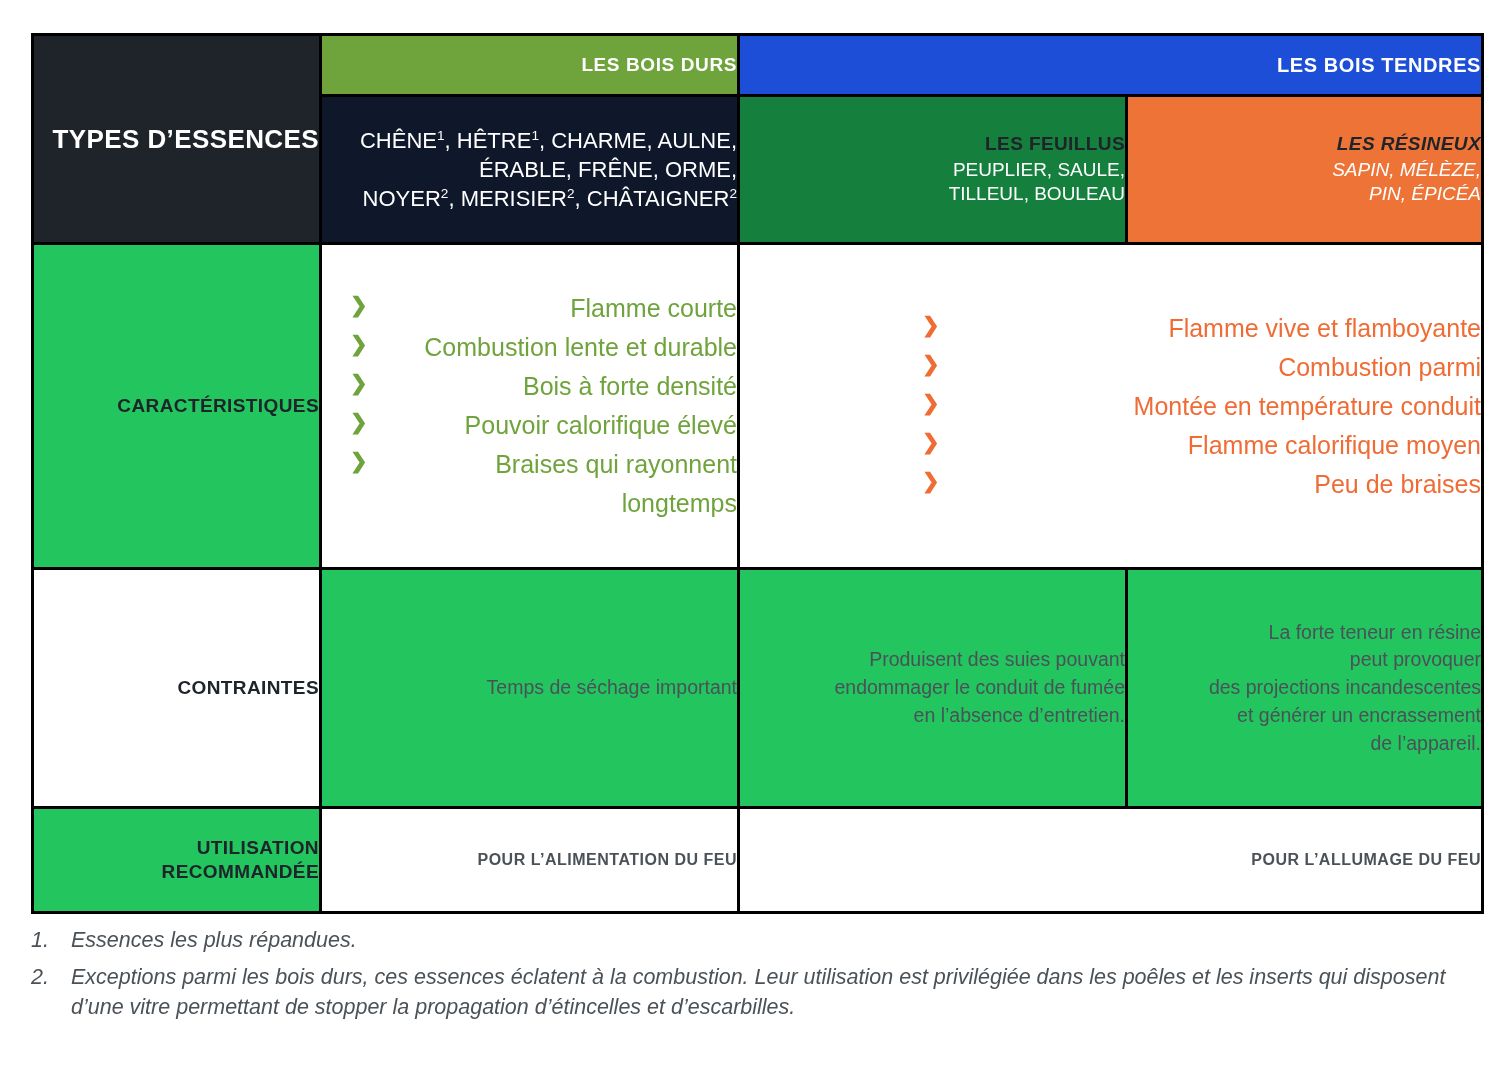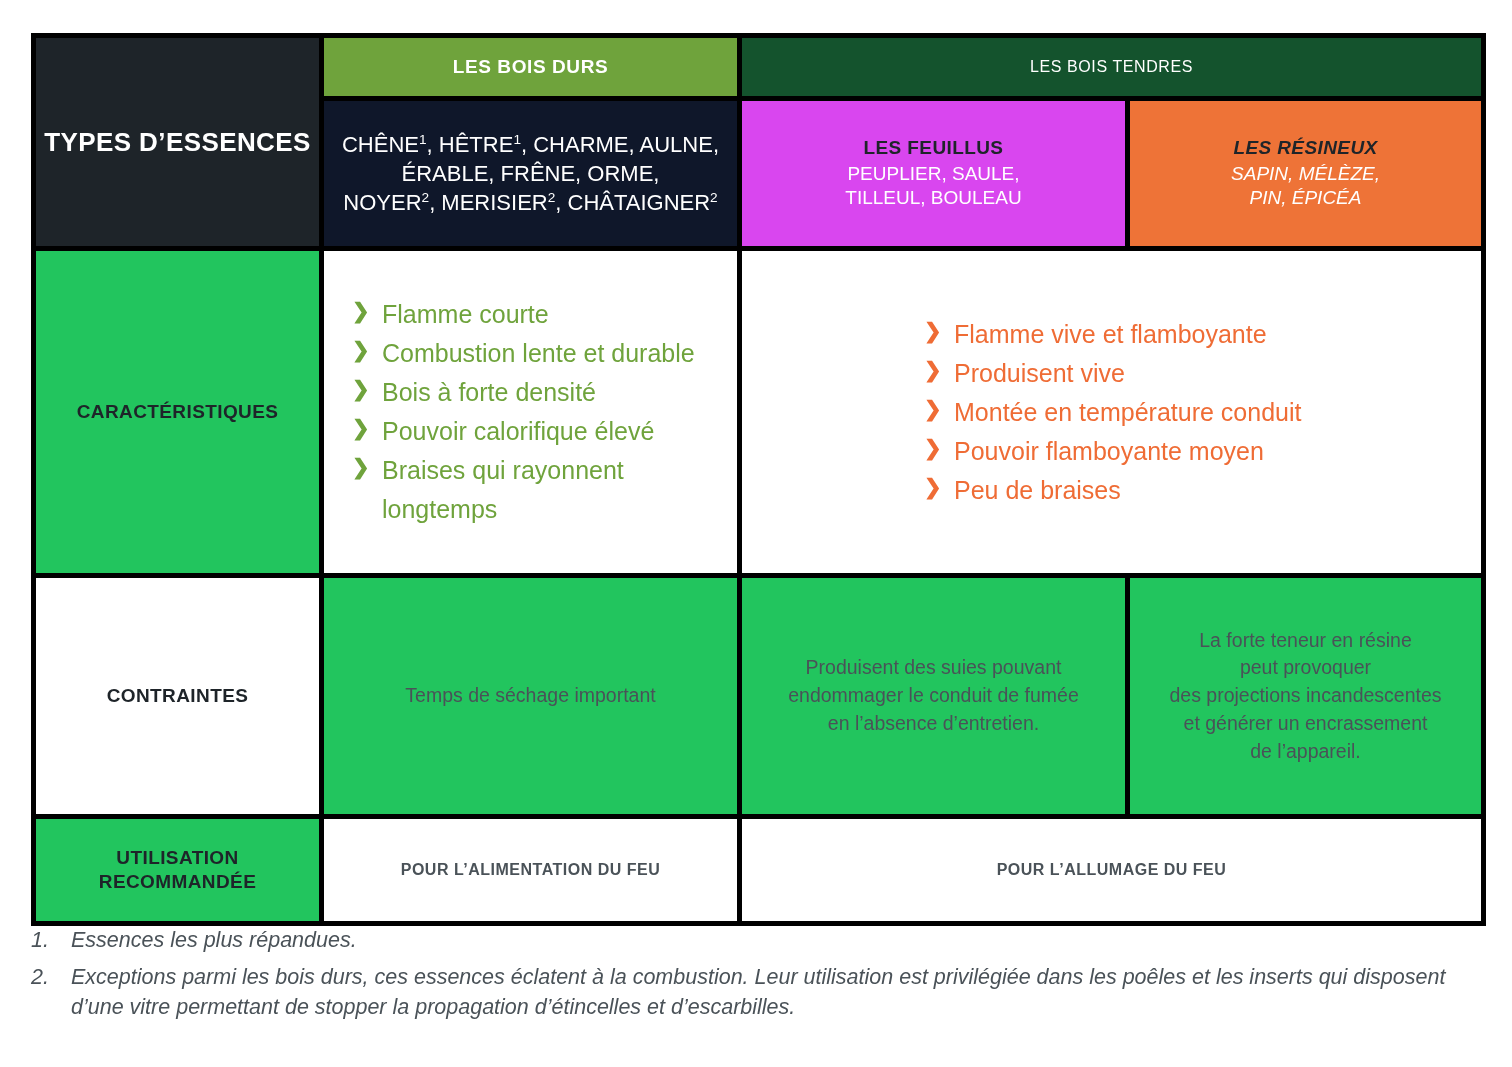--- a/index.html
+++ b/index.html
@@ -29,21 +29,22 @@
     left: 31px;
     top: 33px;
     width: 1450px;
     height: 864px;
     border-collapse: collapse;
     table-layout: fixed;
   }
   .wood-table td {
     padding: 0;
     vertical-align: middle;
-    border: 5px solid #000000;
+    border: 3px solid #000000;
+    text-align: right;
   }
 
   
   .col-label  { width: 288px; }
   .col-durs   { width: 418px; }
   .col-feuil  { width: 388px; }
   .col-resin  { width: 356px; }
 
   
   .cell-types {
@@ -60,42 +61,42 @@
     color: #ffffff;
     text-align: center;
     font-weight: bold;
     font-size: 19px;
     letter-spacing: 0.6px;
     height: 58px;
     border-color: #6fa33c;
     border-bottom: 3px solid #ffffff;
   }
   .cell-tendres-title {
-    background: #14532d;
-    color: #ffffff;
-    text-align: center;
-    font-weight: normal;
-    font-size: 16px;
+    background: #1d4ed8;
+    color: #ffffff;
+    text-align: center;
+    font-weight: bold;
+    font-size: 20px;
     letter-spacing: 0.6px;
     height: 58px;
     border-color: #e8490f;
     border-bottom: 3px solid #ffffff;
   }
   .cell-durs-list {
     background: #0f172a;
     color: #ffffff;
     text-align: center;
     font-size: 22px;
     line-height: 1.33;
     height: 145px;
     border-color: #6fa33c;
     padding: 4px 10px;
   }
   .cell-feuillus {
-    background: #d946ef;
+    background: #15803d;
     color: #ffffff;
     text-align: center;
     font-size: 19px;
     line-height: 1.3;
     height: 145px;
     border-color: #f39c72;
     padding: 4px 10px;
   }
   .cell-resineux {
     background: #ee7337;
@@ -259,23 +260,23 @@
               <li><span class="chev">❯</span><span>Bois à forte densité</span></li>
               <li><span class="chev">❯</span><span>Pouvoir calorifique élevé</span></li>
               <li><span class="chev">❯</span><span>Braises qui rayonnent</span><span class="txt2">longtemps</span></li>
             </ul>
           </div>
         </td>
         <td class="char-cell bg-white" colspan="2">
           <div class="bullets-wrap-orange">
             <ul class="bullets orange">
               <li><span class="chev">❯</span><span>Flamme vive et flamboyante</span></li>
-              <li><span class="chev">❯</span><span>Produisent vive</span></li>
+              <li><span class="chev">❯</span><span>Combustion parmi</span></li>
               <li><span class="chev">❯</span><span>Montée en température conduit</span></li>
-              <li><span class="chev">❯</span><span>Pouvoir flamboyante moyen</span></li>
+              <li><span class="chev">❯</span><span>Flamme calorifique moyen</span></li>
               <li><span class="chev">❯</span><span>Peu de braises</span></li>
             </ul>
           </div>
         </td>
       </tr>
 
       <tr>
         <td class="row-label bg-white">CONTRAINTES</td>
         <td class="constraint-cell bg-beige">Temps de séchage important</td>
         <td class="constraint-cell bg-beige">

